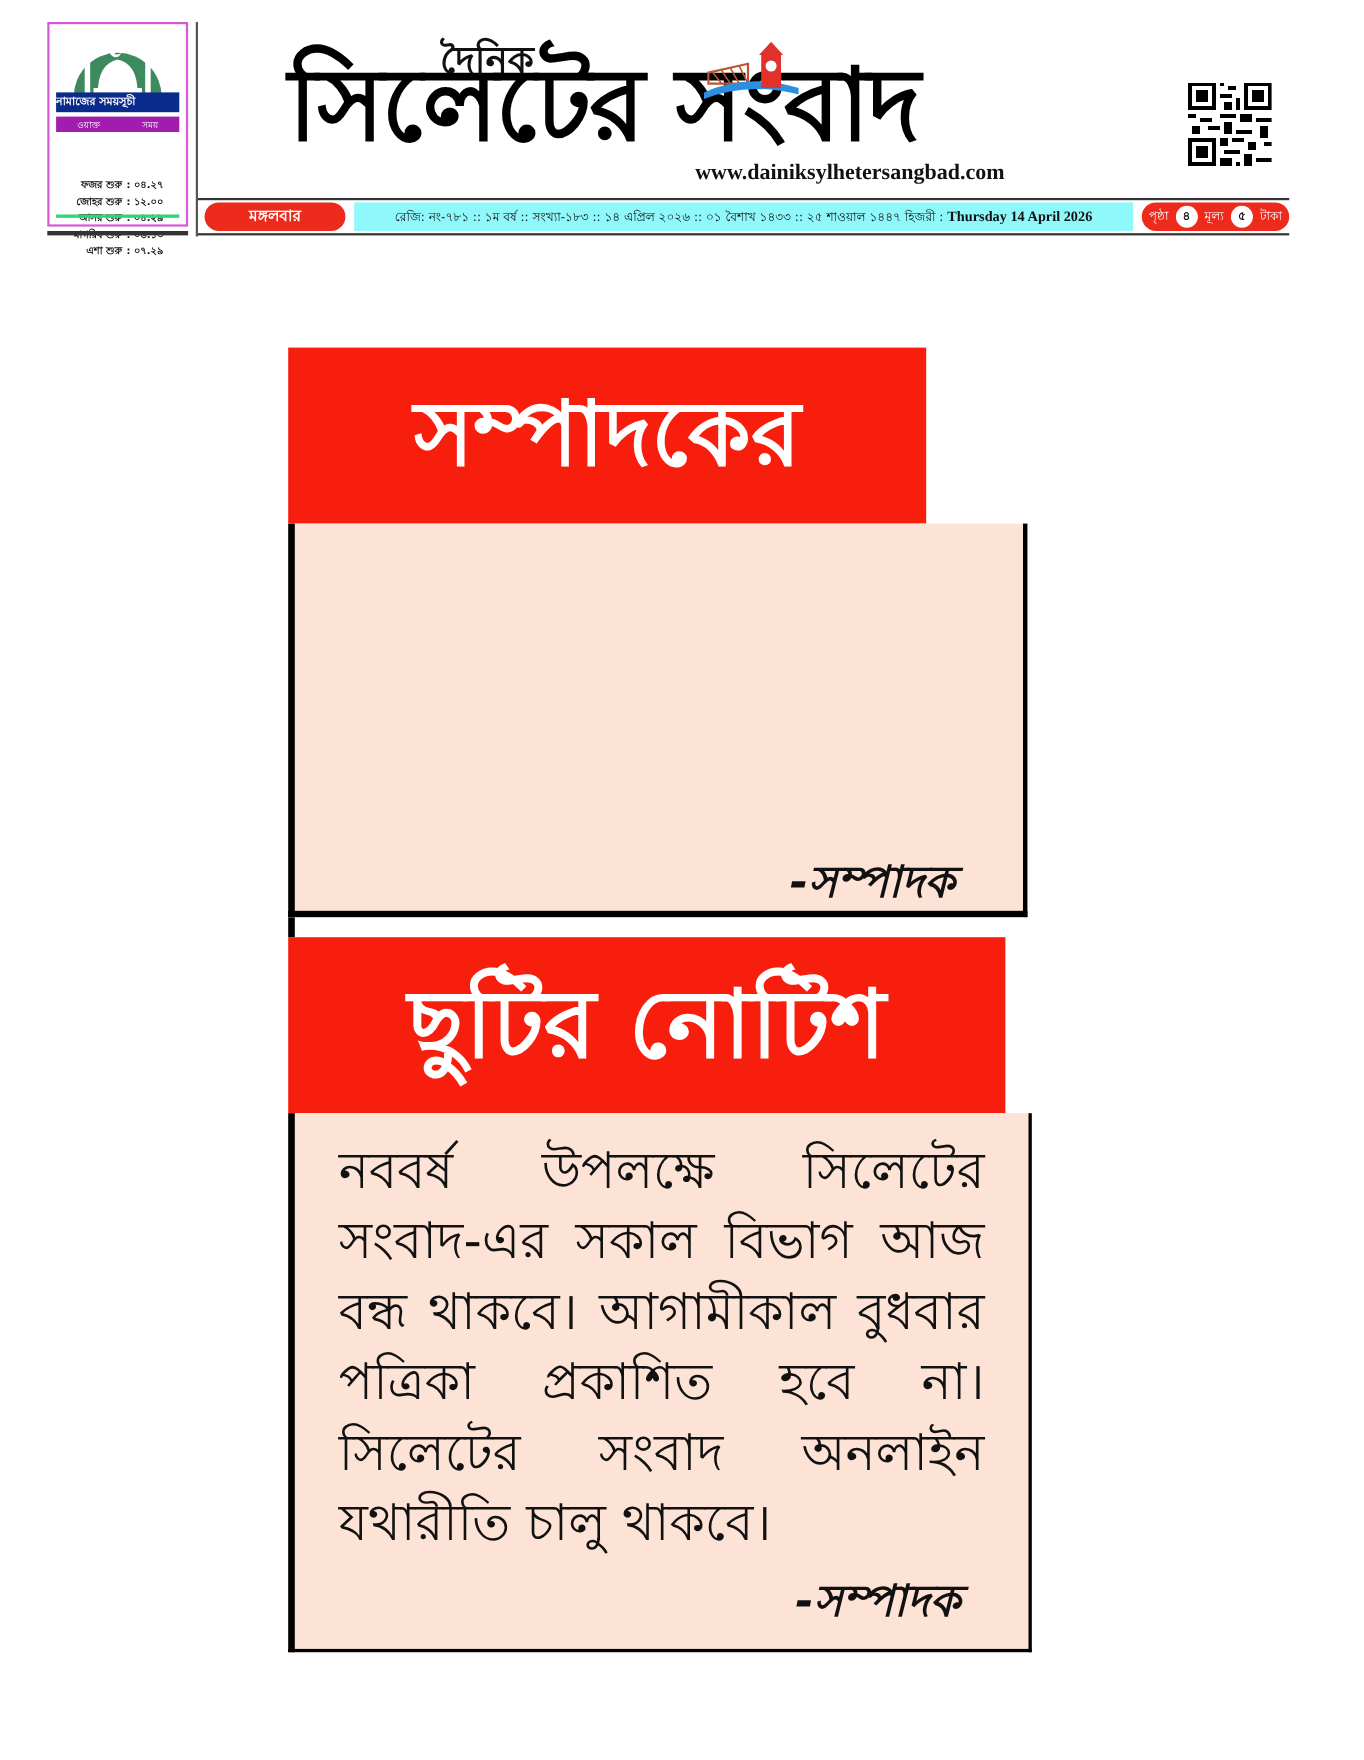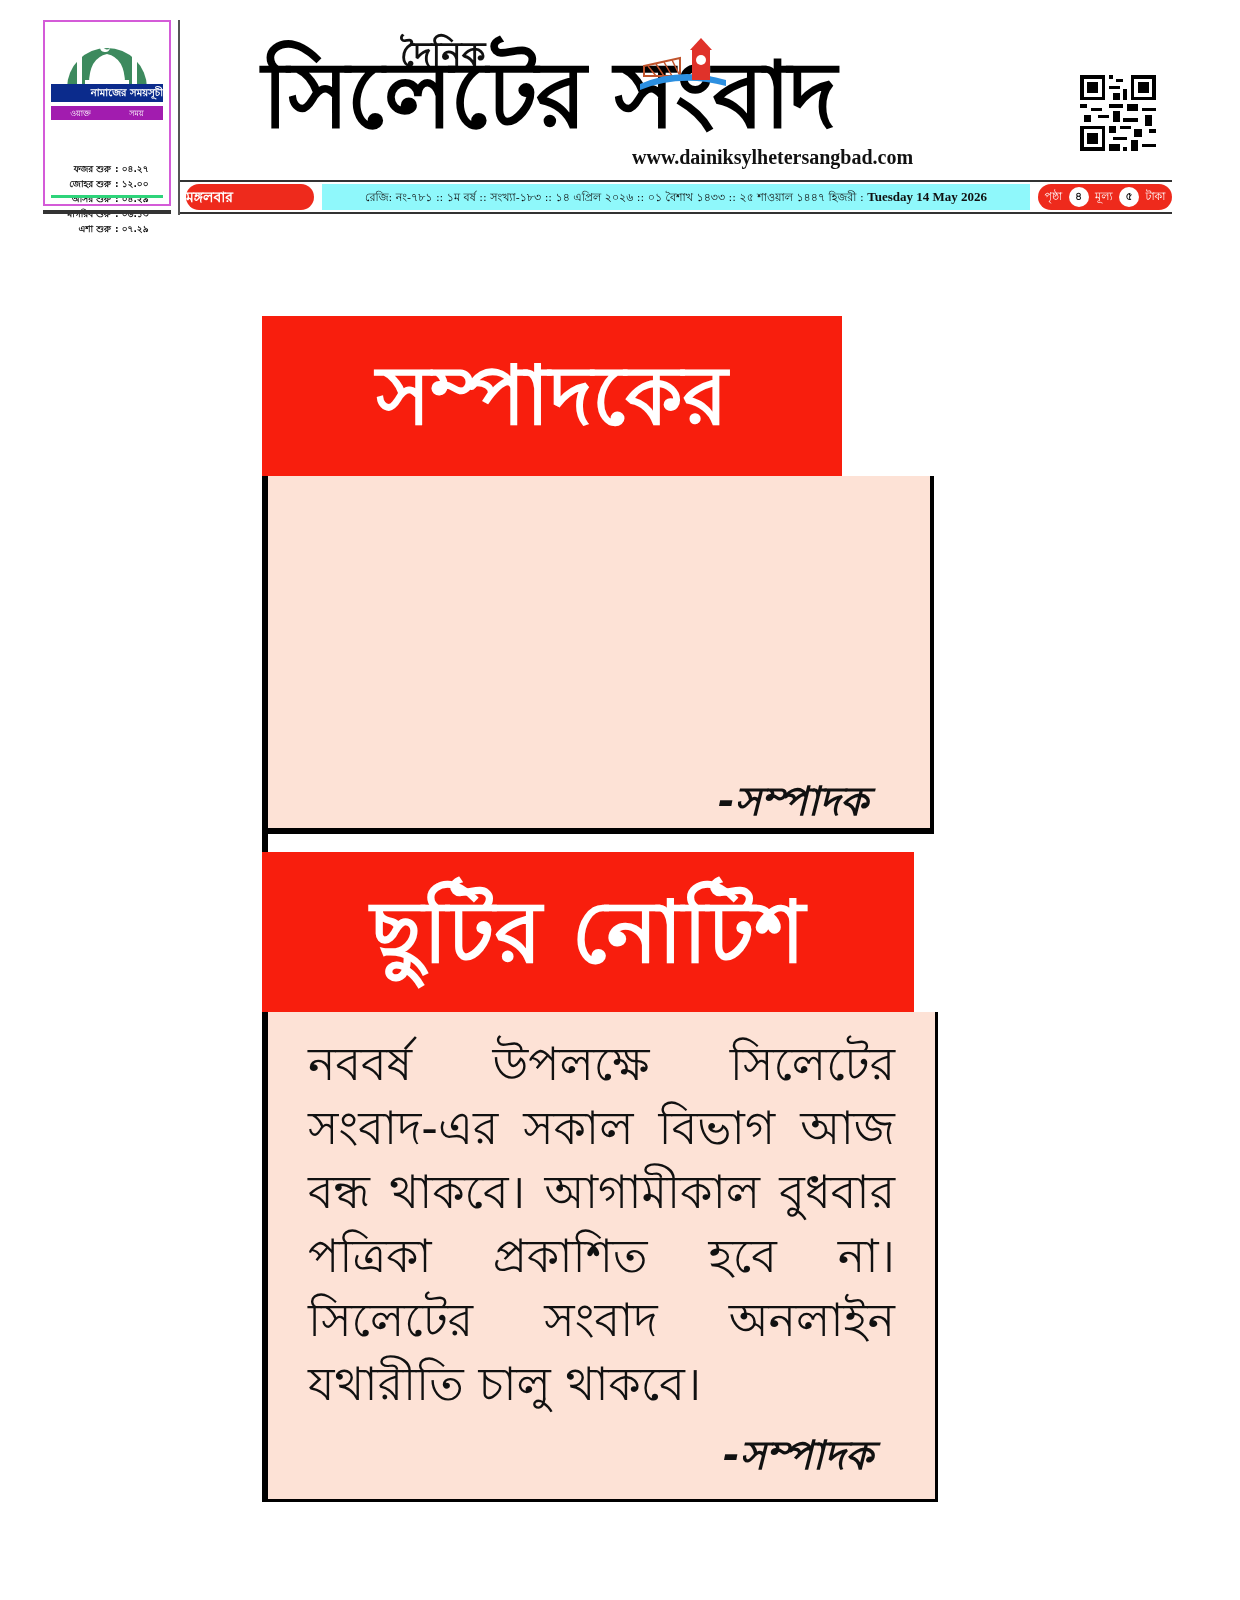--- a/index.html
+++ b/index.html
@@ -1,39 +1,39 @@
 <!DOCTYPE html>
 <html><head>
 <meta charset="utf-8">
 <style>
   html,body{margin:0;padding:0;background:#fff;}
   body{width:1240px;height:1600px;position:relative;font-family:"DejaVu Sans",sans-serif;overflow:hidden;}
   .abs{position:absolute;}
   
   .prayer{left:43px;top:20px;width:128px;height:186px;border:2px solid #d45bd8;box-sizing:border-box;background:#fff;}
   .prayer .dome{position:absolute;left:16px;top:4px;width:92px;height:70px;}
-  .prayer .ptitle{position:absolute;left:6px;top:62px;width:112px;height:18px;background:#0b2b8c;color:#fff;font-size:10px;font-weight:bold;text-align:right;line-height:18px;}
+  .prayer .ptitle{position:absolute;left:6px;top:62px;width:112px;height:18px;background:#0b2b8c;color:#fff;font-size:10px;font-weight:bold;text-align:left;line-height:18px;}
   .prayer .phead{position:absolute;left:6px;top:84px;width:112px;height:14px;background:#a21caf;color:#fff;font-size:8px;display:flex;justify-content:space-around;align-items:center;text-align:center;}
   .prayer .rows{position:absolute;left:6px;top:100px;width:112px;margin-top:40px;}
   .prayer .row{display:flex;font-size:9px;line-height:15px;color:#111;font-weight:bold;}
   .prayer .row .n{width:60px;text-align:right;padding-right:4px;}
   .prayer .row .t{flex:1;}
   .prayer .green{position:absolute;left:6px;bottom:6px;width:112px;height:3px;background:#2ed47a;}
   .vline{left:178px;top:20px;width:2px;height:195px;background:#555;}
   .underprayer{left:43px;top:210px;width:128px;height:4px;background:#333;}
   
   .mast-small{left:400px;top:28px;font-size:34px;font-weight:bold;color:#111;}
   .mast{left:262px;top:50px;font-size:92px;font-weight:bold;color:#000;letter-spacing:-2px;line-height:1;}
   .url{left:632px;top:146px;font-family:"Liberation Serif",serif;font-weight:bold;font-size:20px;color:#111;}
   .emblem{left:640px;top:36px;width:90px;height:56px;}
   .qr{left:1080px;top:73px;width:76px;height:80px;}
   
   .bar-top{left:180px;top:180px;width:992px;height:2px;background:#333;}
   .bar-bot{left:180px;top:212px;width:992px;height:2px;background:#333;}
-  .day{left:186px;top:184px;width:128px;height:26px;border-radius:13px;background:#ee2a1c;color:#fff;font-size:14px;font-weight:bold;text-align:left;line-height:26px;}
+  .day{left:186px;top:184px;width:128px;height:26px;border-radius:13px;background:#ee2a1c;color:#fff;font-size:14px;font-weight:bold;text-align:center;line-height:26px;}
   .info{left:322px;top:184px;width:708px;height:26px;background:#8ff8fb;font-size:11px;line-height:26px;text-align:center;color:#111;white-space:nowrap;}
   .info .en{font-family:"Liberation Serif",serif;font-weight:bold;font-size:13px;}
   .pricebox{left:1038px;top:184px;width:134px;height:26px;border-radius:13px;background:#ee2a1c;color:#fff;font-size:11px;display:flex;align-items:center;justify-content:space-evenly;}
   .pricebox .circ{width:20px;height:20px;border-radius:50%;background:#fff;color:#111;font-size:11px;text-align:center;line-height:20px;font-weight:bold;}
   
   .banner{background:#f81e0d;color:#fff;font-weight:bold;text-align:center;}
   .banner1{left:262px;top:316px;width:580px;height:160px;font-size:82px;line-height:160px;}
   .banner2{left:262px;top:852px;width:652px;height:160px;font-size:86px;line-height:160px;}
   .body1{left:262px;top:476px;width:672px;height:358px;background:#fde2d6;border-left:6px solid #000;border-right:4px solid #000;border-bottom:6px solid #000;box-sizing:border-box;}
   .body2{left:262px;top:1012px;width:676px;height:490px;background:#fde2d6;border-left:6px solid #000;border-right:3px solid #000;border-bottom:3px solid #000;box-sizing:border-box;padding-left:16px;}
@@ -104,21 +104,21 @@
   <rect width="21" height="21" fill="#fff"></rect>
   <path d="M0 0h7v7h-7z M14 0h7v7h-7z M0 14h7v7h-7z" fill="#000"></path>
   <path d="M1 1h5v5h-5z M15 1h5v5h-5z M1 15h5v5h-5z" fill="#fff"></path>
   <path d="M2 2h3v3h-3z M16 2h3v3h-3z M2 16h3v3h-3z" fill="#000"></path>
   <path d="M8 0h1v1h-1z M10 1h2v1h-2z M8 3h3v1h-3z M9 5h2v2h-2z M12 4h1v3h-1z M0 8h2v1h-2z M3 9h3v1h-3z M8 8h4v1h-4z M13 8h3v2h-3z M17 9h4v1h-4z M1 11h2v2h-2z M5 11h3v1h-3z M9 10h2v3h-2z M12 12h4v1h-4z M18 11h2v3h-2z M8 14h2v2h-2z M11 14h3v1h-3z M15 15h2v2h-2z M19 15h2v1h-2z M9 17h4v1h-4z M14 18h2v3h-2z M17 19h4v1h-4z M8 19h3v2h-3z M12 20h1v1h-1z" fill="#000"></path>
 </svg>
 
 <div class="abs bar-top"></div>
 <div class="abs day">মঙ্গলবার</div>
 <div class="abs info">
-  <span>রেজি: নং-৭৮১ :: ১ম বর্ষ :: সংখ্যা-১৮৩ :: ১৪ এপ্রিল ২০২৬ :: ০১ বৈশাখ ১৪৩৩ :: ২৫ শাওয়াল ১৪৪৭ হিজরী : </span><span class="en">Tuesday 14 May 2026</span>
+  <span>রেজি: নং-৭৮১ :: ১ম বর্ষ :: সংখ্যা-১৮৩ :: ১৪ এপ্রিল ২০২৬ :: ০১ বৈশাখ ১৪৩৩ :: ২৫ শাওয়াল ১৪৪৭ হিজরী : </span><span class="en">Thursday 14 April 2026</span>
 </div>
 <div class="abs pricebox">
   <span>পৃষ্ঠা</span>
   <span class="circ">৪</span>
   <span>মূল্য</span>
   <span class="circ">৫</span>
   <span>টাকা</span>
 </div>
 <div class="abs bar-bot"></div>
 

